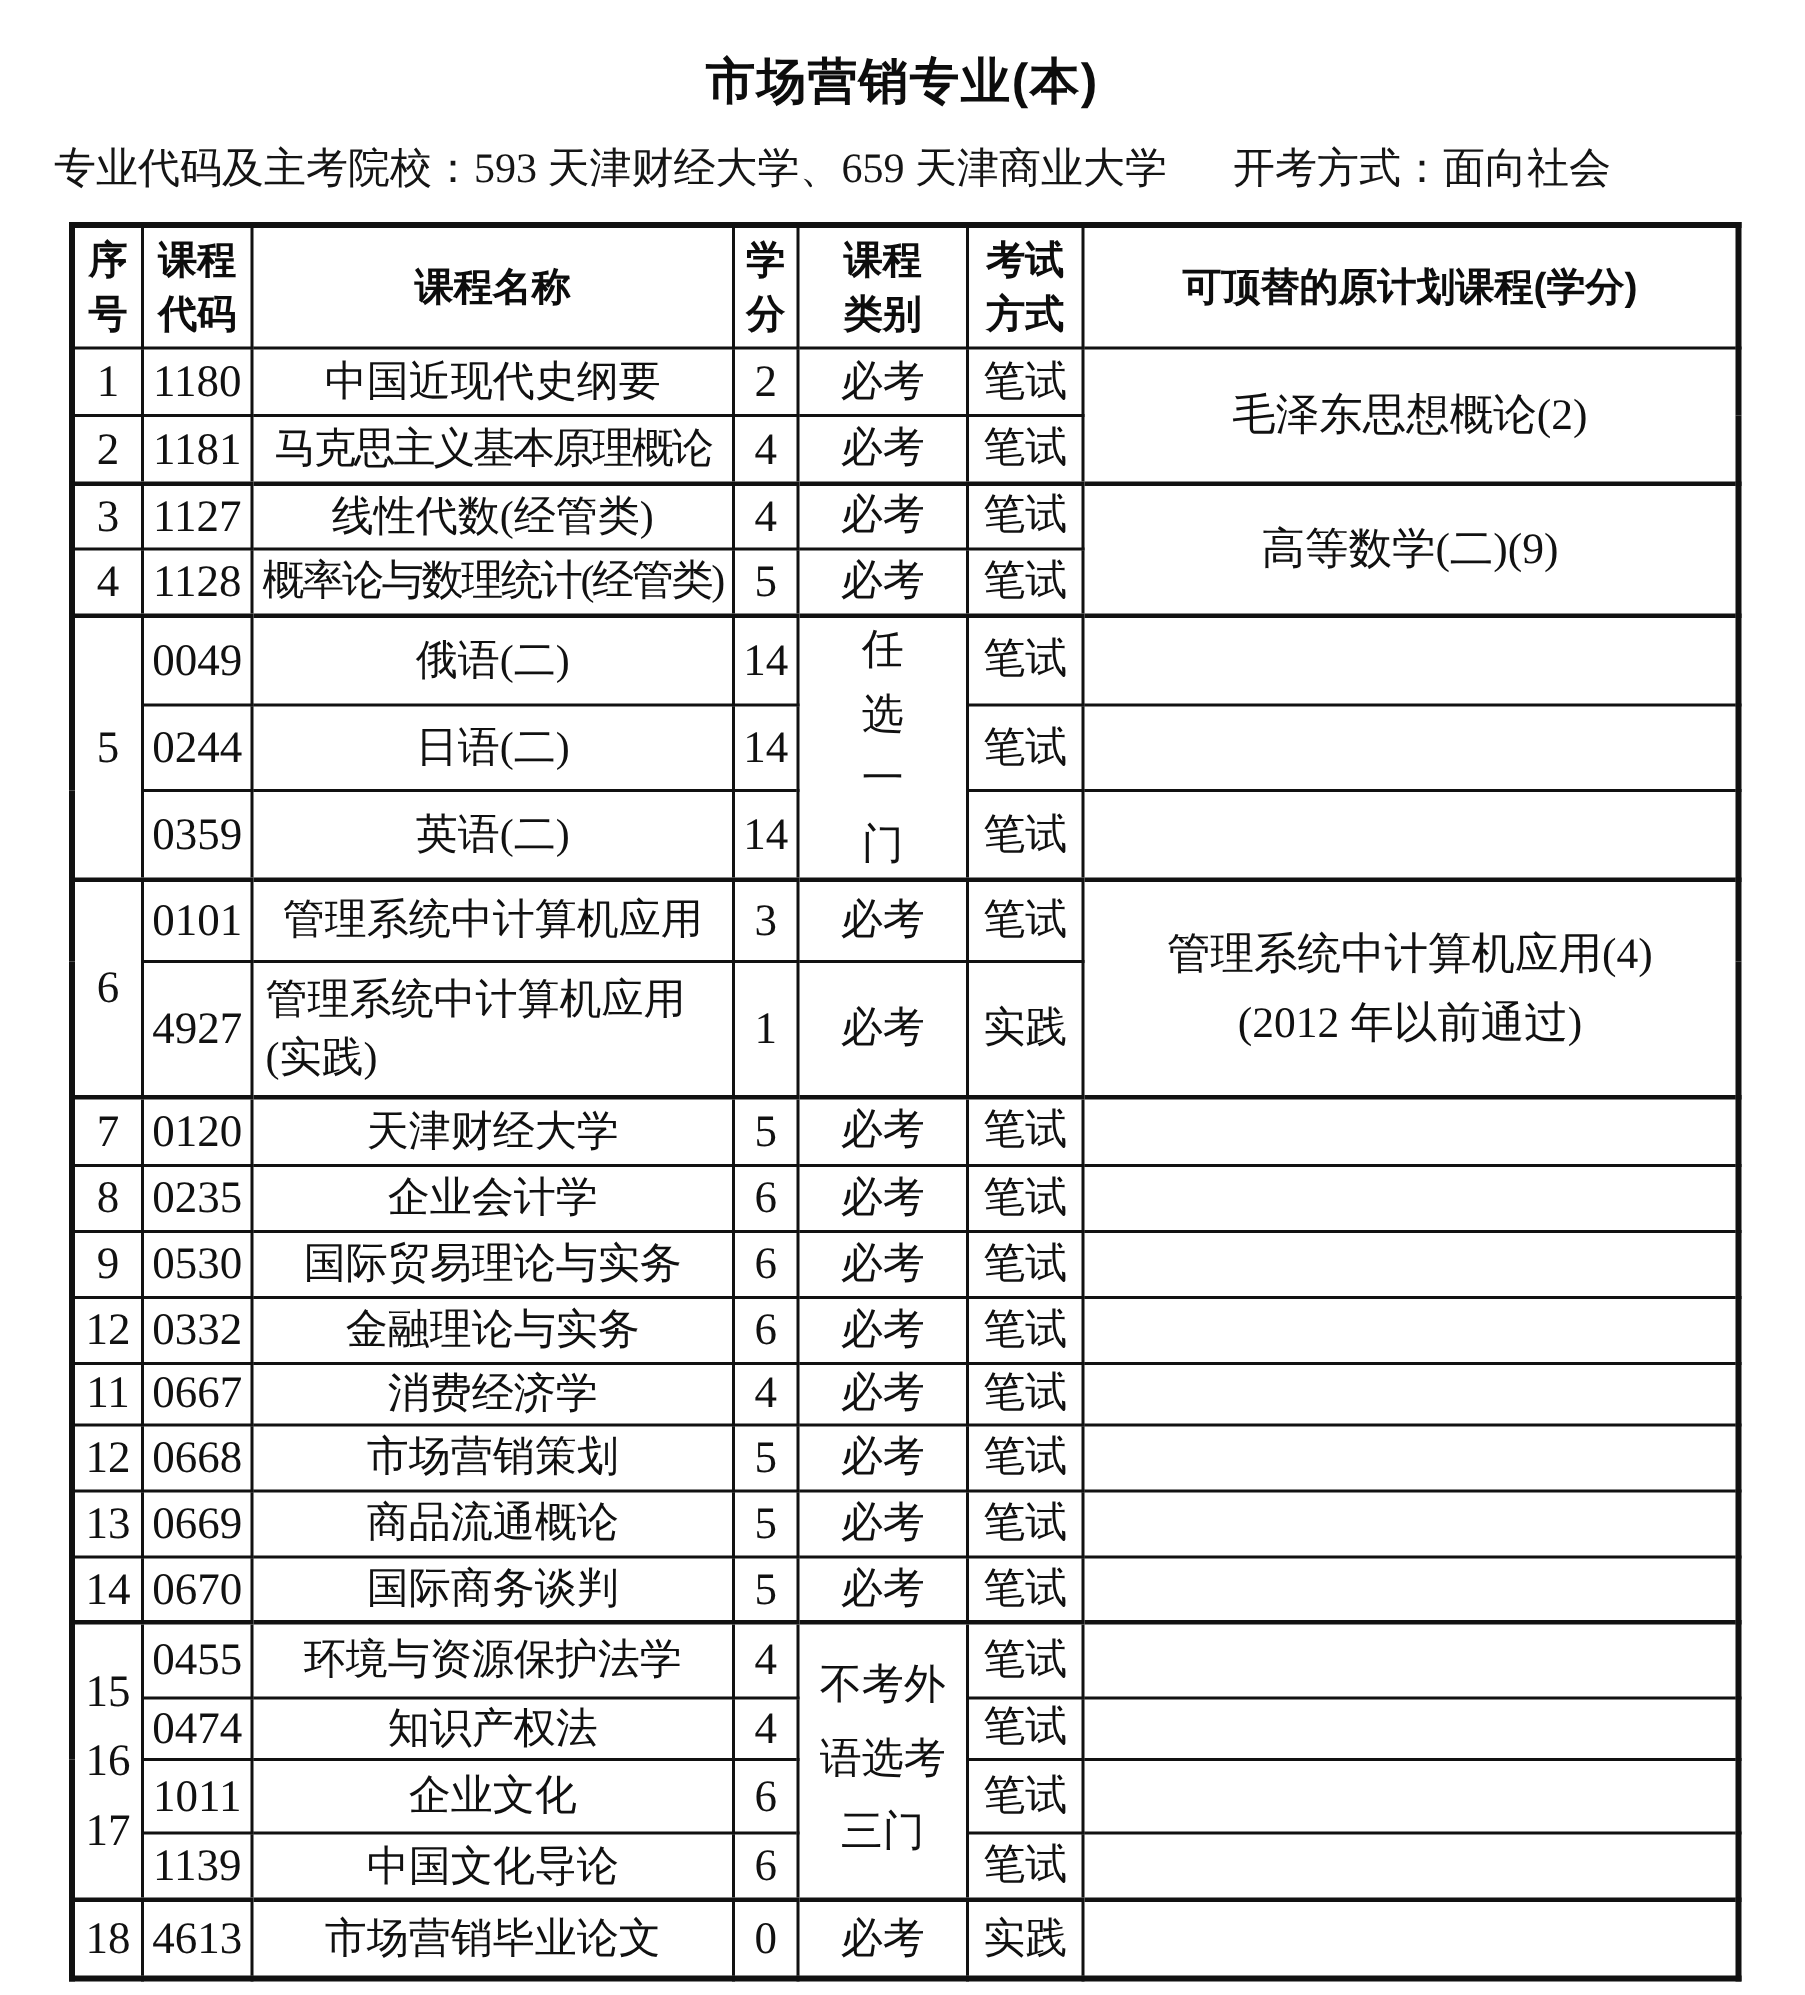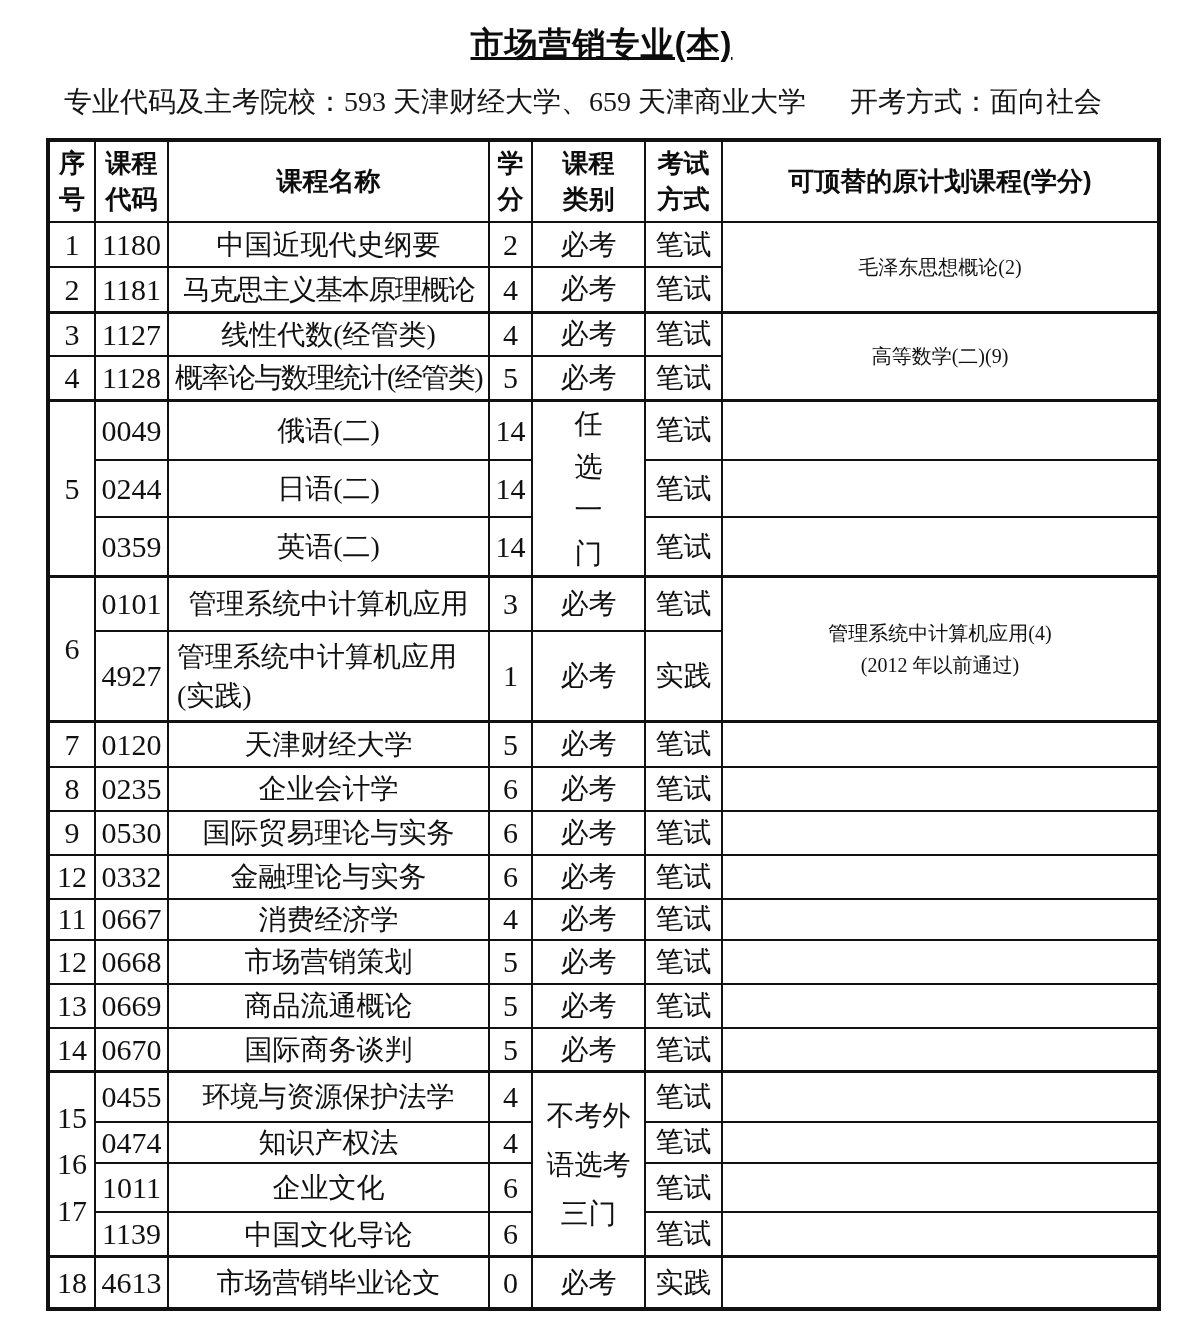--- a/index.html
+++ b/index.html
@@ -10,31 +10,30 @@
   }
   body {
     width: 1203px;
     height: 1330px;
     position: relative;
     font-family: "Liberation Serif", serif;
     overflow: hidden;
   }
   .page-title {
     margin: 0;
-    padding-top: 22px;
+    padding-top: 32px;
     text-align: center;
     font-family: "Liberation Sans", sans-serif;
     font-weight: 700;
     font-size: 33px;
     letter-spacing: 1px;
     color: #0d0d0d;
-    text-decoration: underline;
   }
   .subtitle {
-    margin: 16px 0 0 64px;
+    margin: 16px 0 0 36px;
     font-size: 28px;
     color: #151515;
     white-space: nowrap;
   }
   .subtitle .gap {
     display: inline-block;
     width: 44px;
   }
   table.course-table {
     border-collapse: collapse;
@@ -68,23 +67,23 @@
     font-size: 28px;
     line-height: 1.4;
   }
   td.name.tight { letter-spacing: -1.5px; }
   td.name.ta-left { text-align: left; padding-left: 8px; }
   td.cat, td.method {
     font-size: 28px;
     line-height: 1.35;
   }
   td.cat.vert { line-height: 1.55; }
-  td.cat.vert3 { line-height: 1.75; }
+  td.cat.vert3 { line-height: 1.75; font-family: Liberation Mono, monospace; }
   td.replace {
-    font-size: 20px;
+    font-size: 29px;
     line-height: 1.6;
   }
 </style>
 </head>
 <body>
 
 <h1 class="page-title">市场营销专业(本)</h1>
 
 <p class="subtitle"><span>专业代码及主考院校：593 天津财经大学、659 天津商业大学</span><span class="gap"></span><span>开考方式：面向社会</span></p>
 

